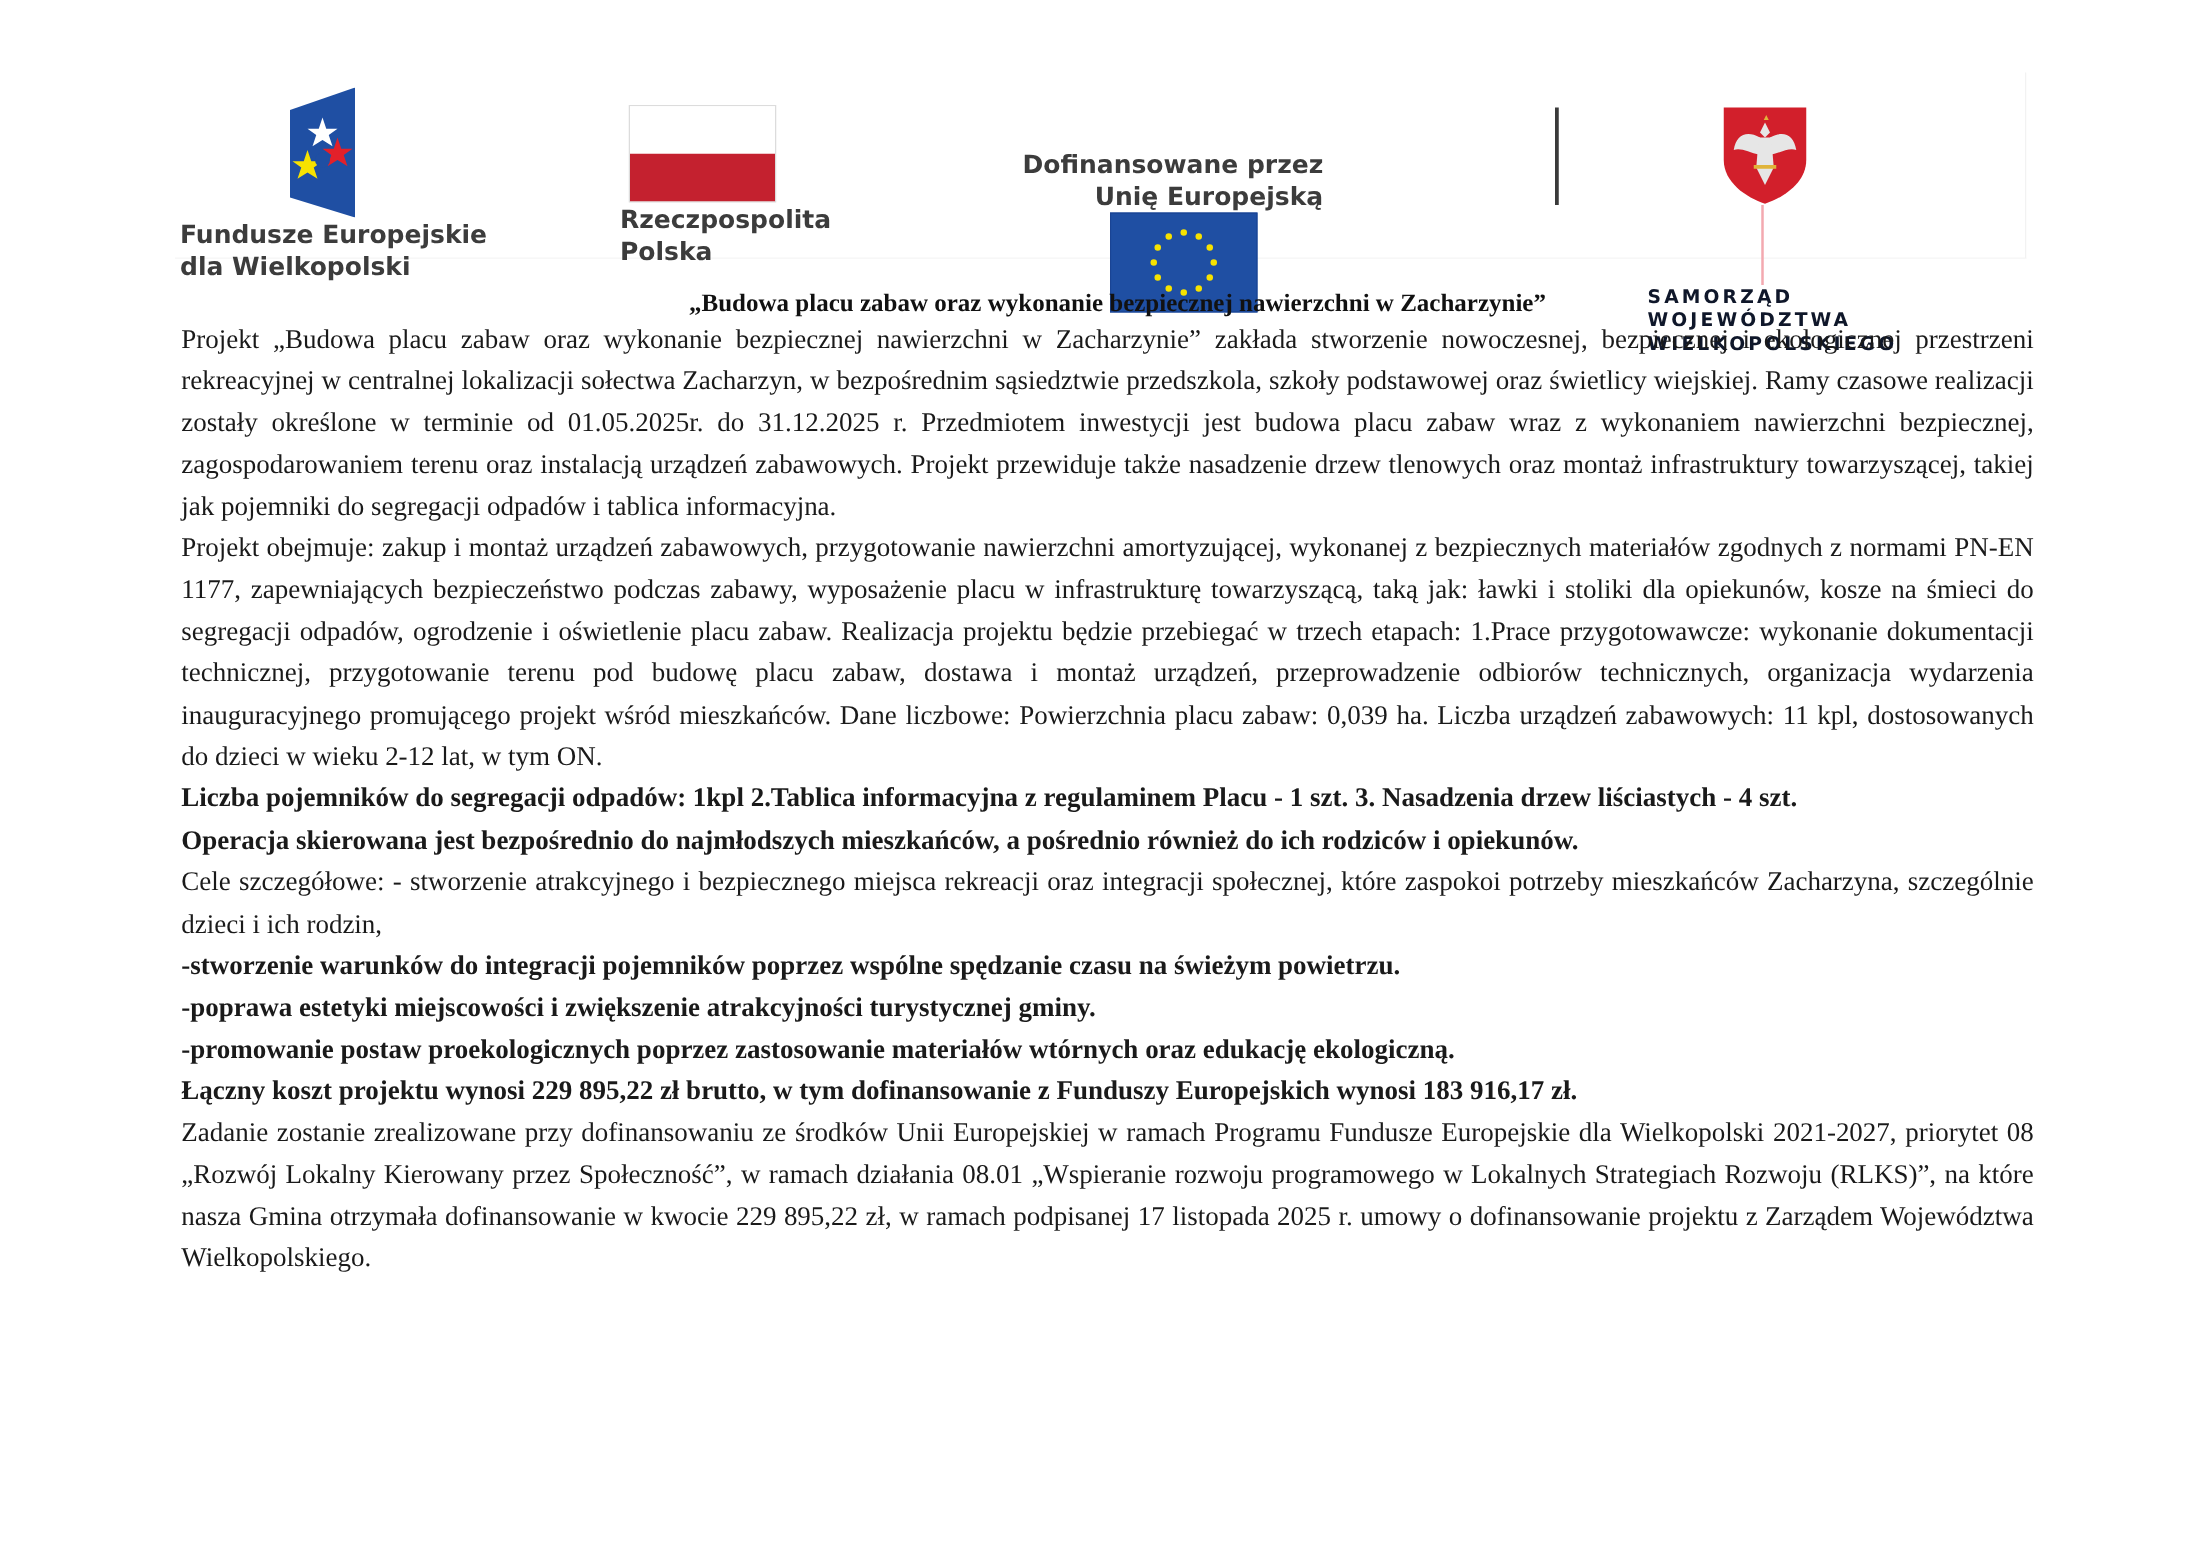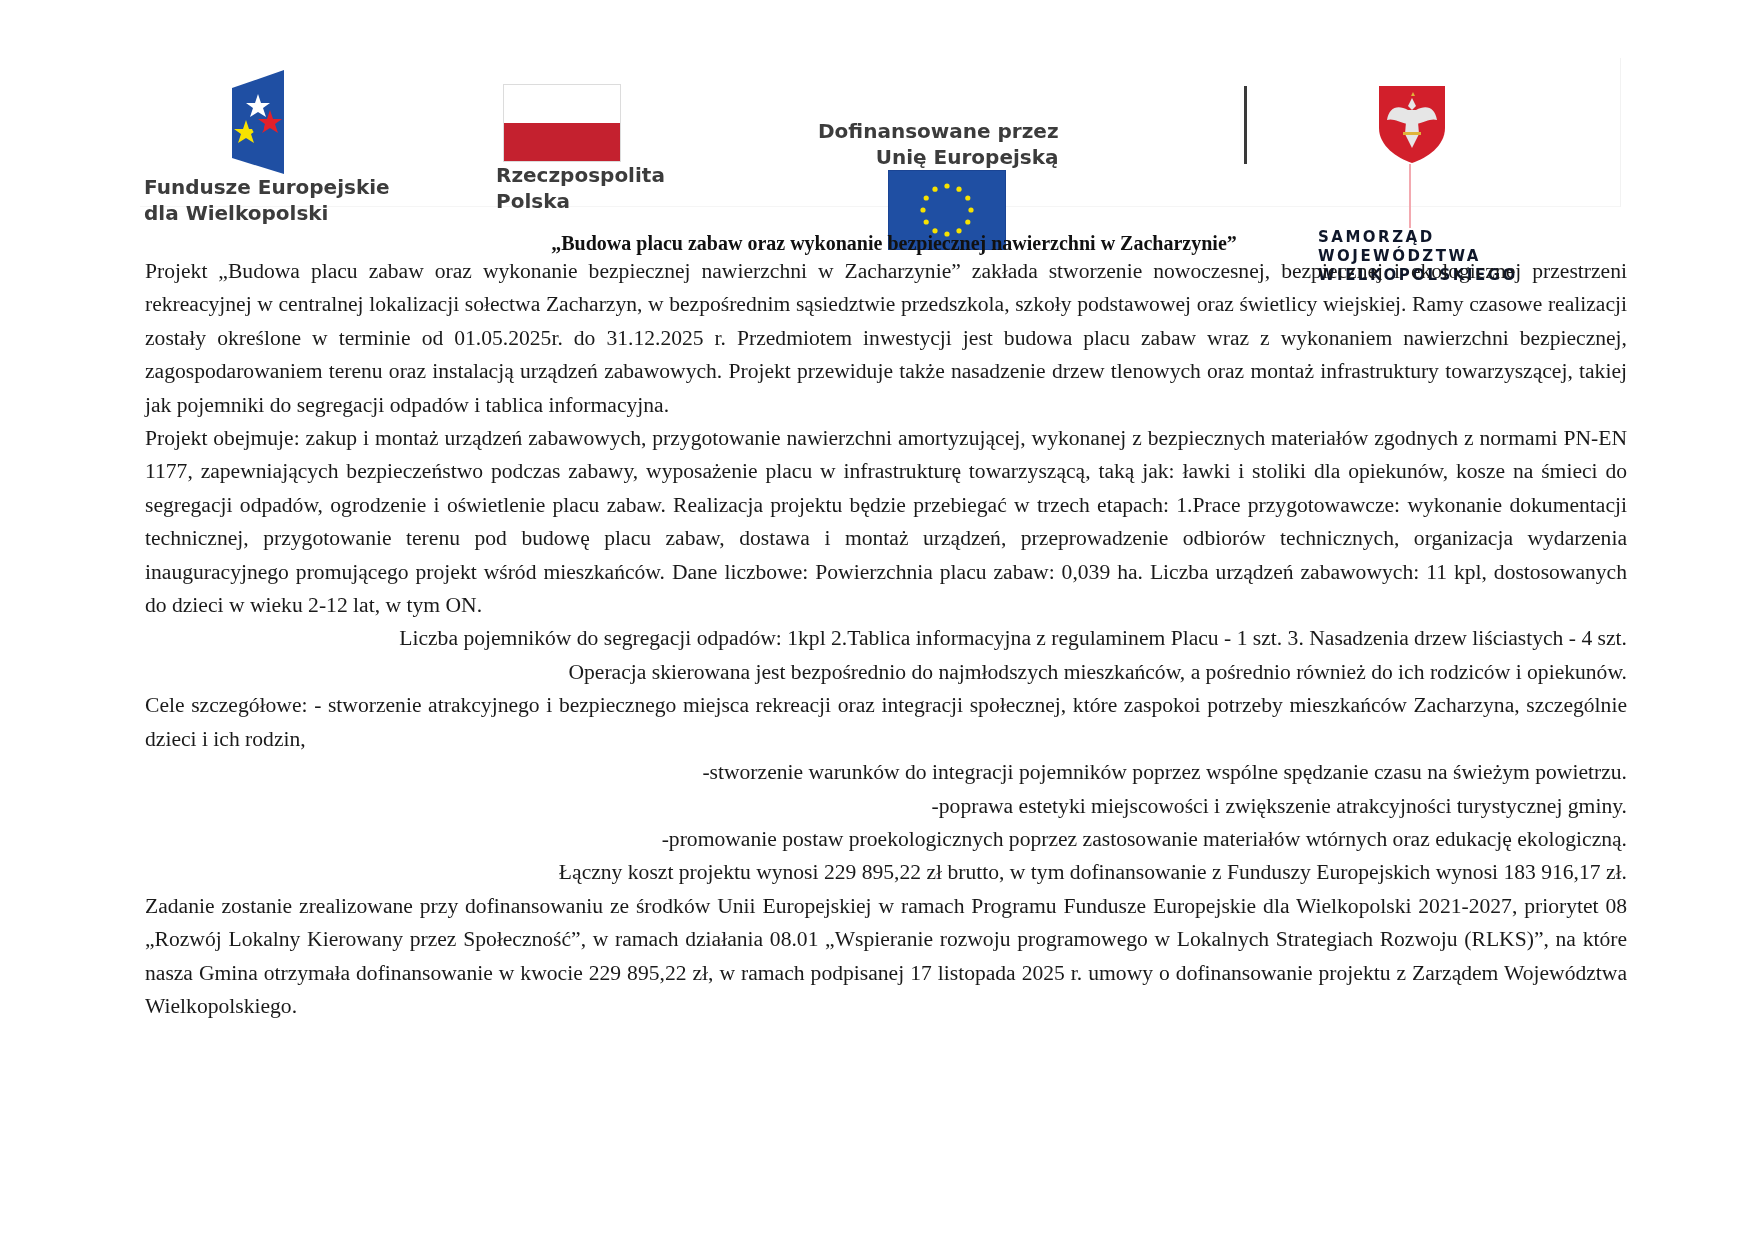--- a/index.html
+++ b/index.html
@@ -91,21 +91,22 @@
       font-family: "Liberation Serif", serif;
       font-size: 21.6px;
       line-height: 33.4px;
       color: #1a1a1a;
       text-align: justify;
     }
     .doc-body p {
       margin: 0;
     }
     .doc-body p.left {
-      text-align: right;
+      text-align: left;
+      font-weight: bold;
     }
   </style>
 </head>
 <body>
 
 <div class="logo-bar">
 
   <div class="logo fe-logo">
     <svg class="fe-mark" viewBox="0 0 52 104">
       <polygon points="0,18 52,0 52,104 0,88" fill="#1f4fa3"></polygon>

